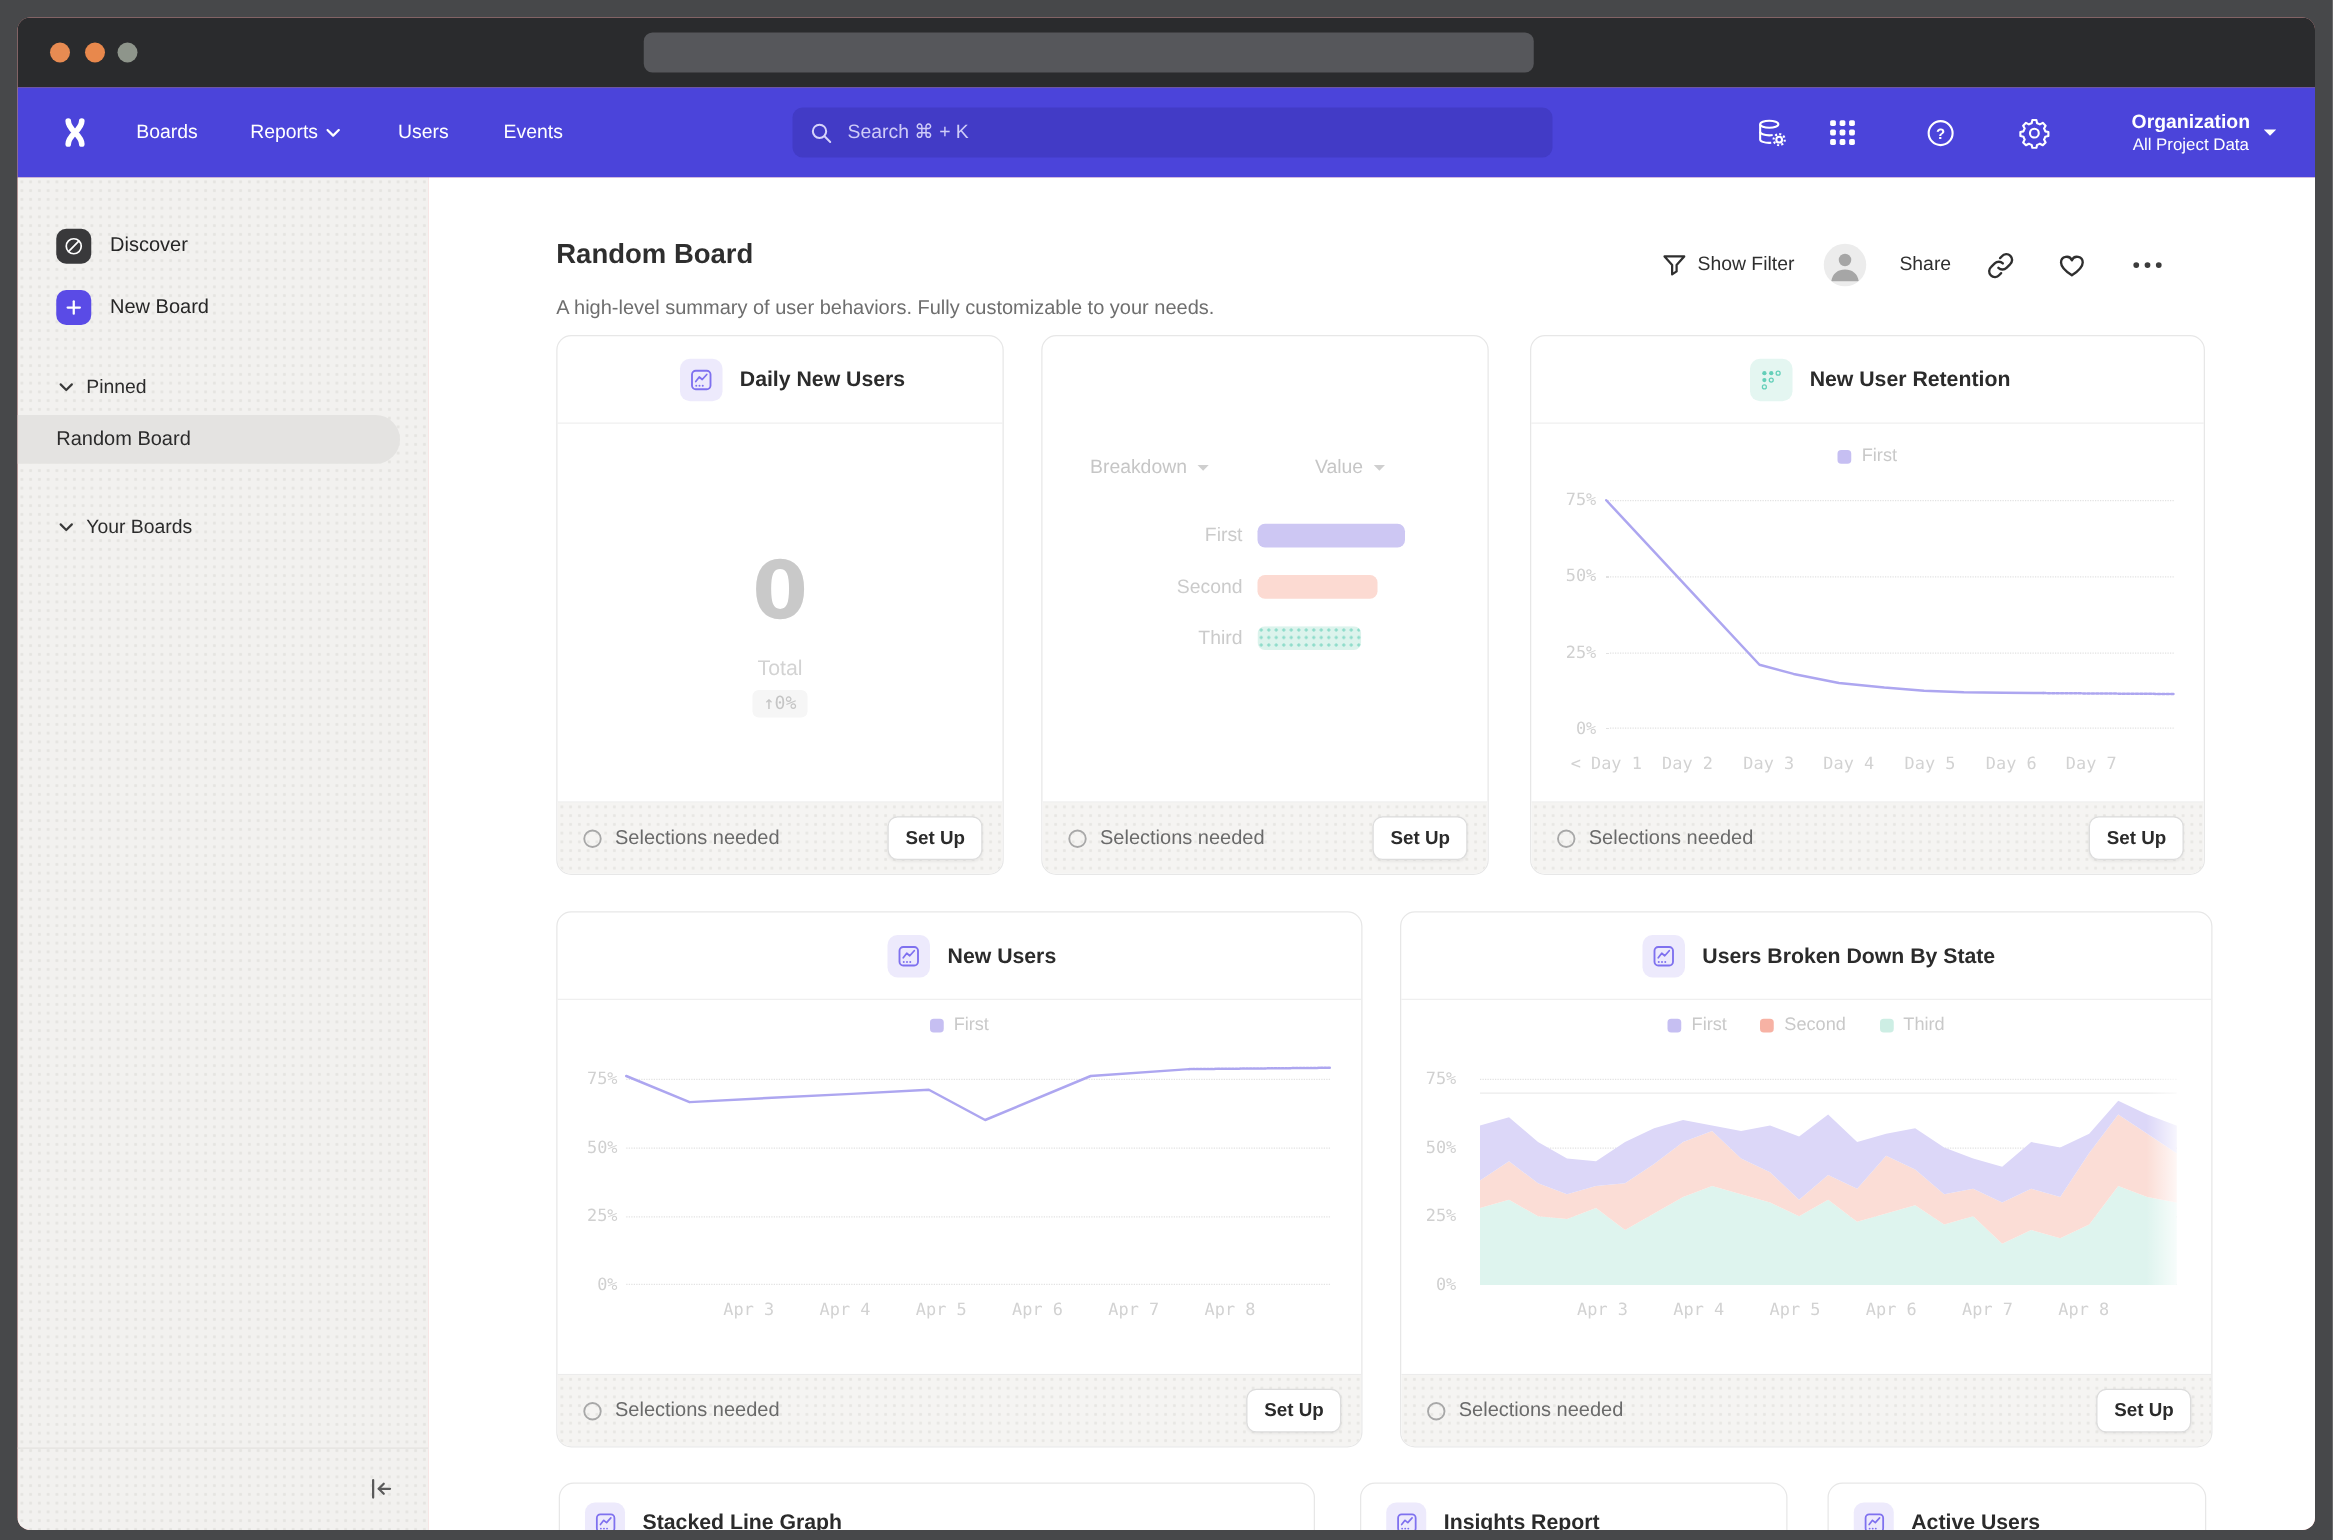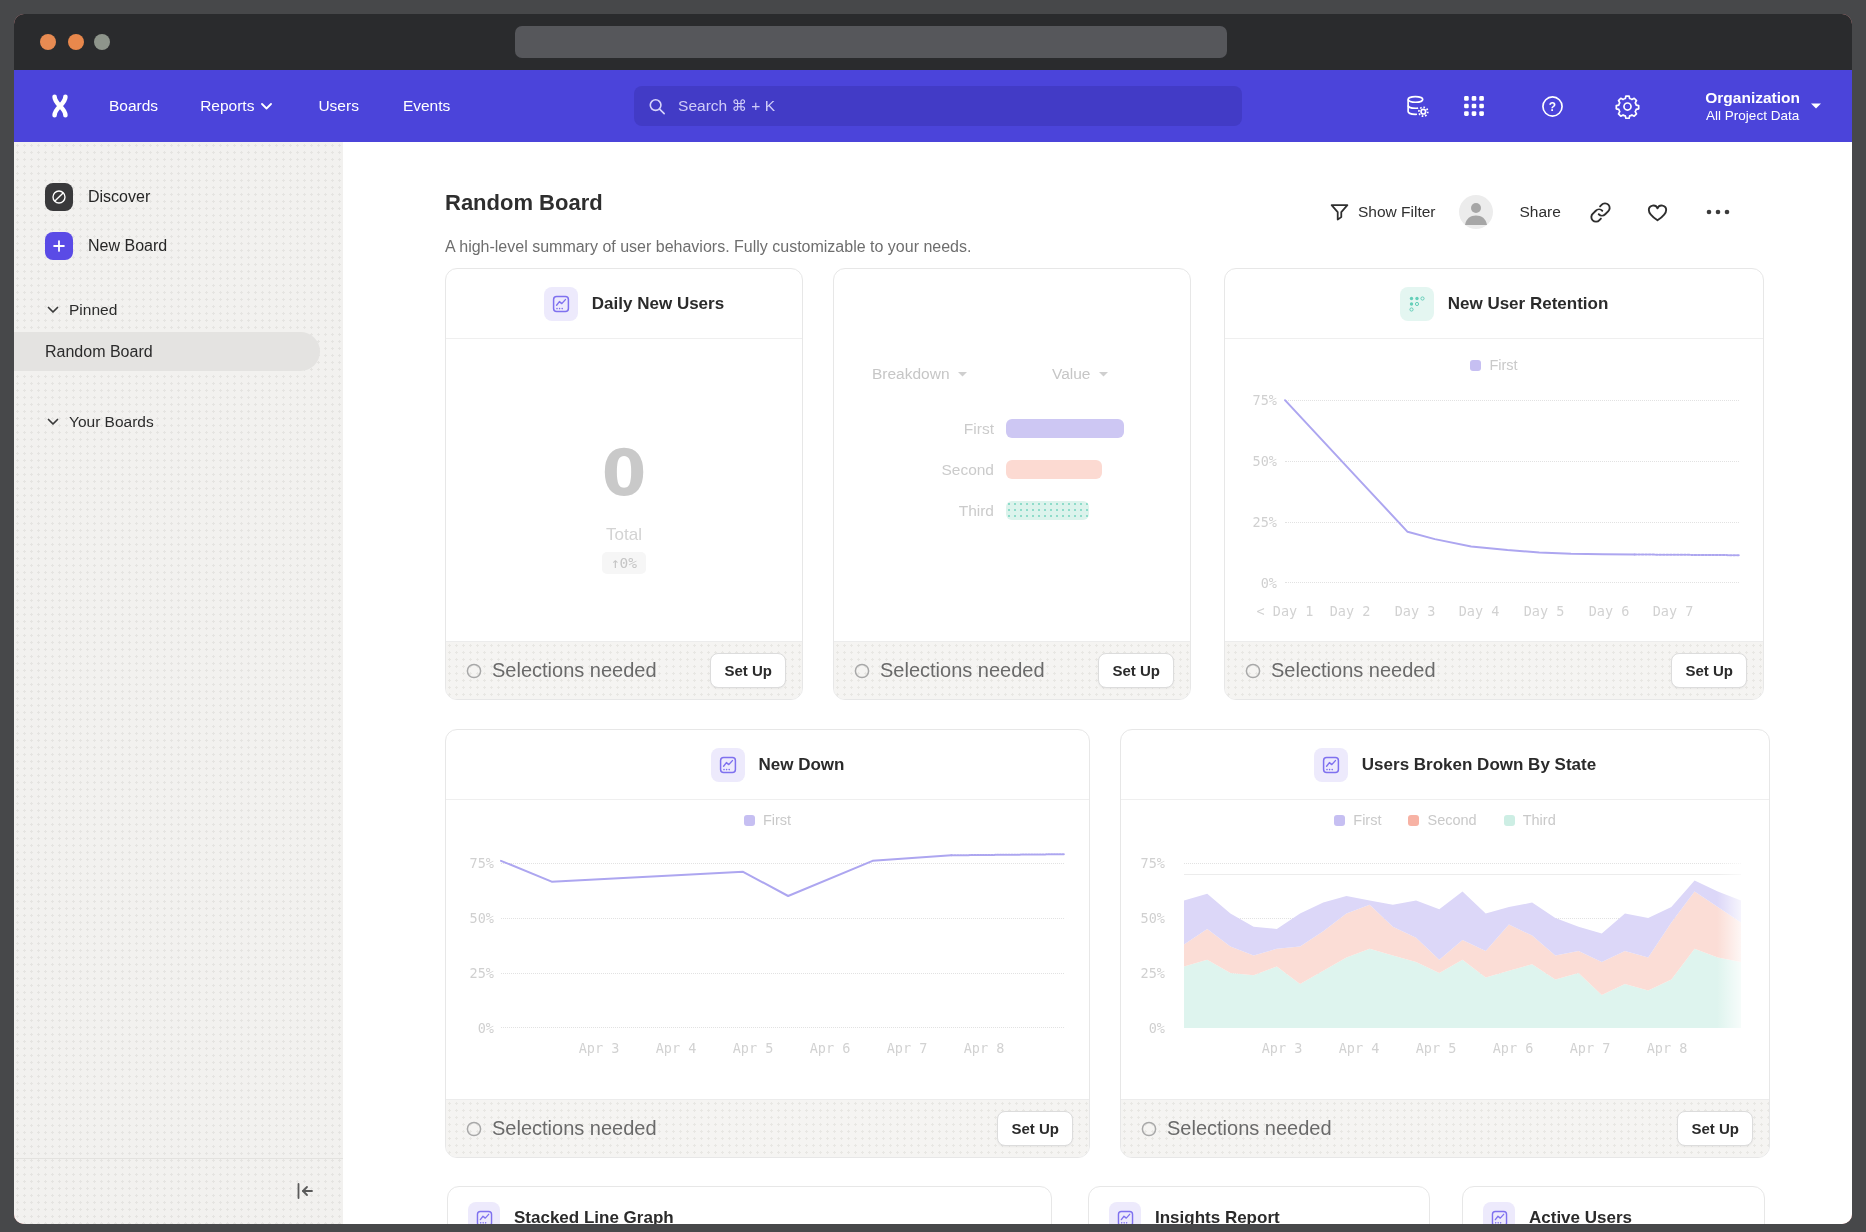--- a/index.html
+++ b/index.html
@@ -49,21 +49,21 @@
   .gap8{margin-left:8px}
 
   
   .card{position:absolute;background:#fff;border:1px solid #e7e7e7;border-radius:12px;}
   .chead{height:70px;border-bottom:1px solid #efefef;display:flex;align-items:center;gap:14px;padding-left:20px;justify-content:center;}
   .cicon{width:34px;height:34px;border-radius:8px;display:flex;align-items:center;justify-content:center;flex:0 0 auto;}
   .cicon-purple{background:#edeafc;}
   .cicon-teal{background:#e4f6f1;}
   .ctitle{font-size:17px;font-weight:700;color:#2b2b2b;}
   .cfoot{position:absolute;left:0;right:0;bottom:0;height:58px;background-color:#f5f4f2;border-top:1px solid #ececec;border-radius:0 0 11px 11px;display:flex;align-items:center;padding:0 16px 0 20px;}
-  .status{display:flex;align-items:center;gap:10px;font-size:20px;color:#6a6a6a;}
+  .status{display:flex;align-items:center;gap:10px;font-size:16px;color:#6a6a6a;}
   .setup{margin-left:auto;background:#fff;border:1px solid #dcdcdc;border-radius:8px;padding:8px 13px;font-size:15px;font-weight:700;color:#2b2b2b;box-shadow:0 1px 2px rgba(0,0,0,0.05);cursor:pointer;font-family:"Liberation Sans",sans-serif;}
 
   .card1{left:102px;top:126px;width:358px;height:432px;}
   .card2{left:490px;top:126px;width:358px;height:432px;}
   .card3{left:881px;top:126px;width:540px;height:432px;}
   .card4{left:102px;top:587px;width:645px;height:429px;}
   .card5{left:777px;top:587px;width:650px;height:429px;}
   .card6{left:104px;top:1044px;width:605px;height:80px;}
   .card7{left:745px;top:1044px;width:342px;height:80px;}
   .card8{left:1119px;top:1044px;width:303px;height:80px;}
@@ -386,21 +386,21 @@
         <div class="chead">
           <span class="cicon cicon-purple">
             <svg width="20" height="20" viewBox="0 0 20 20" fill="none" stroke="#7f71ef" stroke-width="1.5">
                 <rect x="2.6" y="2.6" width="14.8" height="14.8" rx="3"></rect>
                 <polyline points="5.6,11.2 8.4,7.6 10.8,9.6 14.4,5.6" stroke-width="1.4" stroke-linejoin="round" stroke-linecap="round"></polyline>
                 <circle cx="6" cy="14.6" r="0.8" fill="#7f71ef" stroke="none"></circle>
                 <circle cx="8.6" cy="14.6" r="0.8" fill="#7f71ef" stroke="none"></circle>
                 <circle cx="11.2" cy="14.6" r="0.8" fill="#7f71ef" stroke="none"></circle>
               </svg>
           </span>
-          <span class="ctitle">New Down</span>
+          <span class="ctitle">New Users</span>
         </div>
         <div class="legend" style="top:82px">
           <span class="sw" style="background-color: rgb(198, 191, 242);"></span>
           <span>First</span>
         </div>
         <div class="yt" style="left:4px;top:124px">75%</div>
         <div class="yt" style="left:4px;top:179px">50%</div>
         <div class="yt" style="left:4px;top:234px">25%</div>
         <div class="yt" style="left:4px;top:289px">0%</div>
         <div class="plot" style="left:55px;top:122px;width:563px;height:176px">

